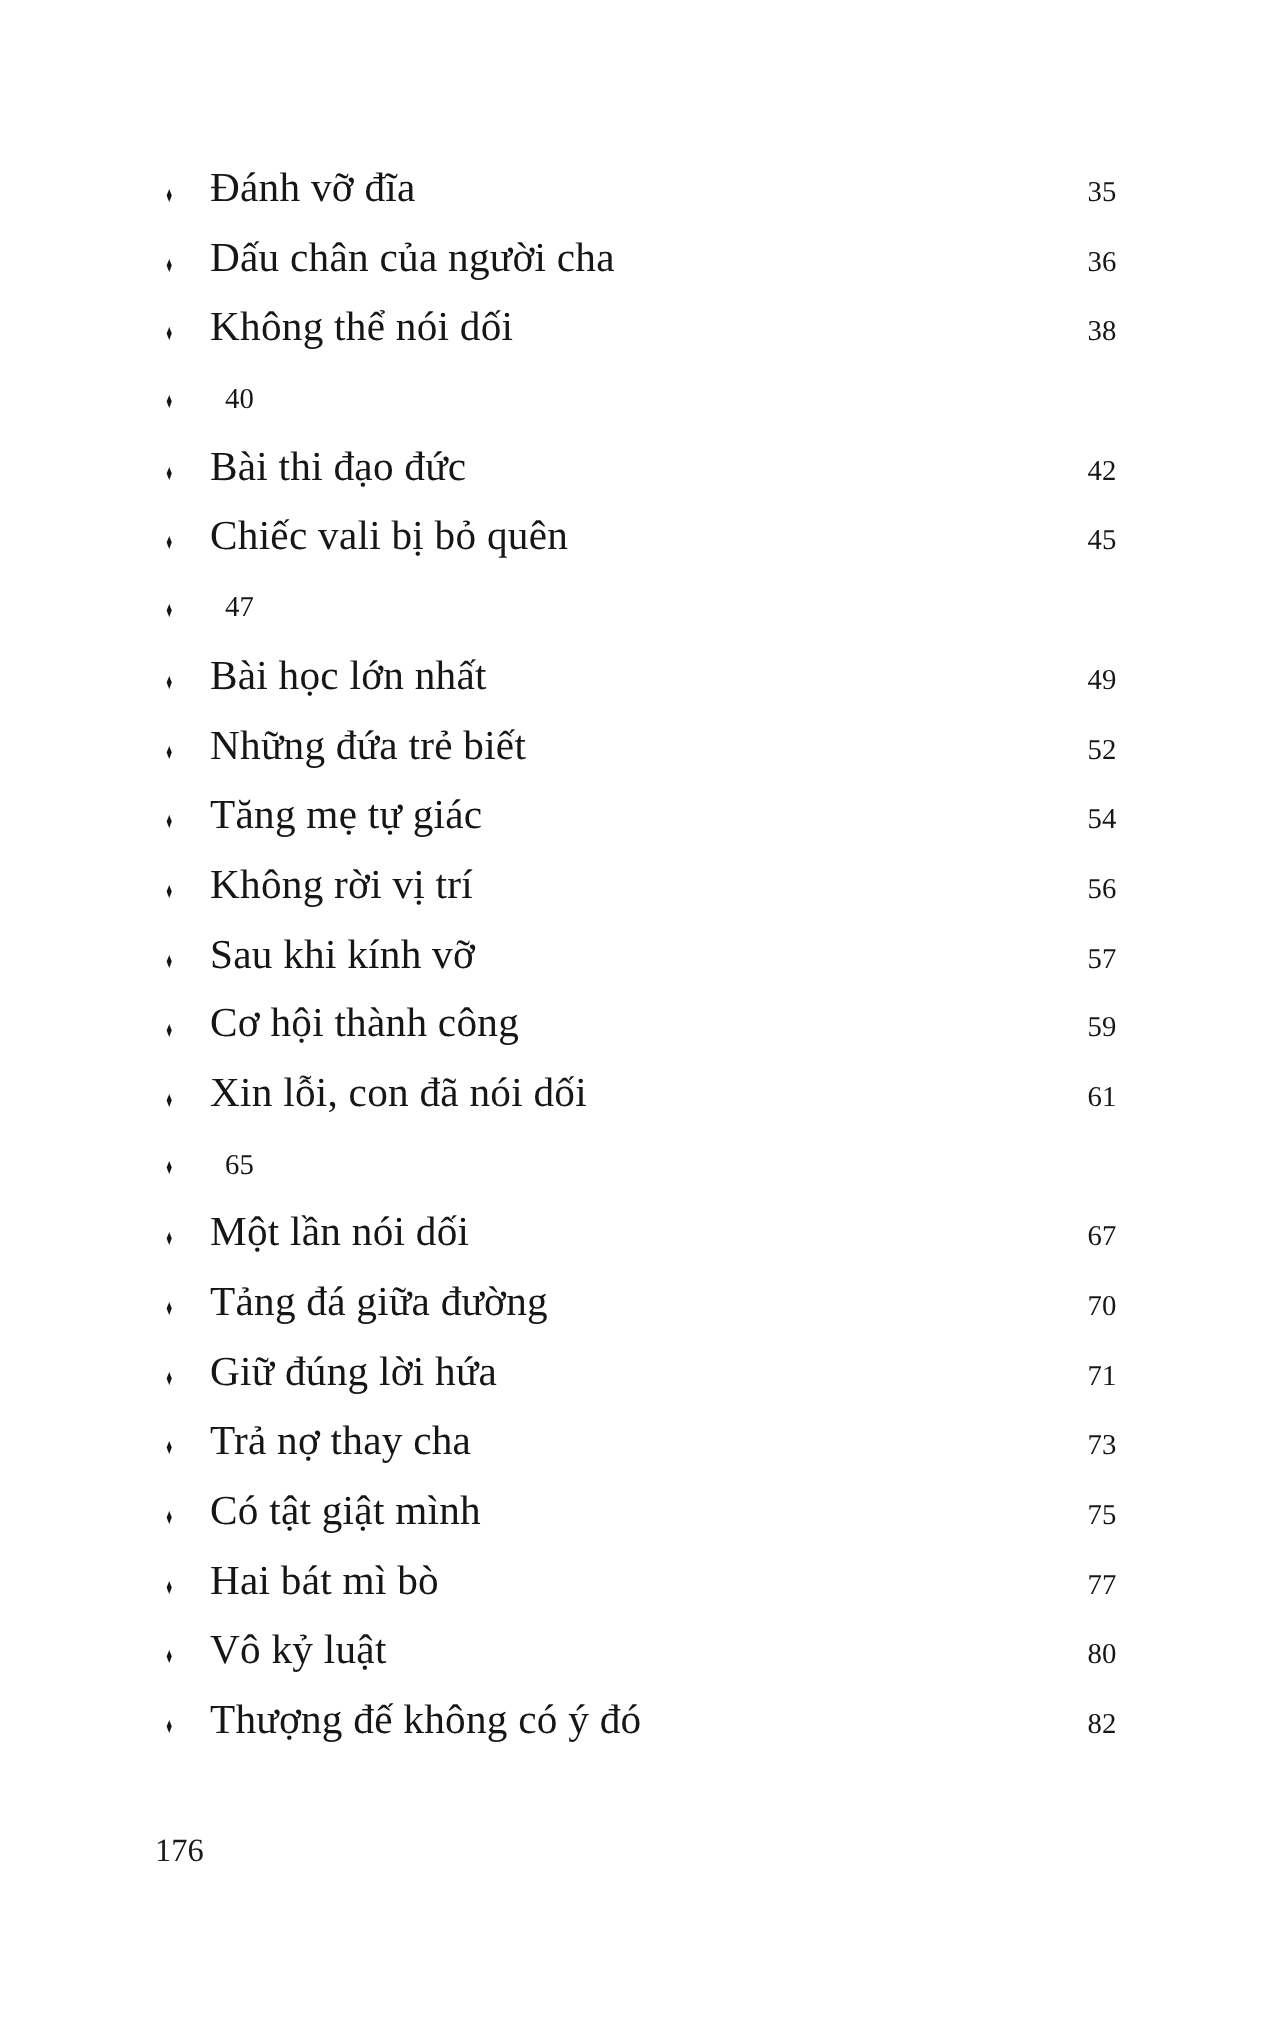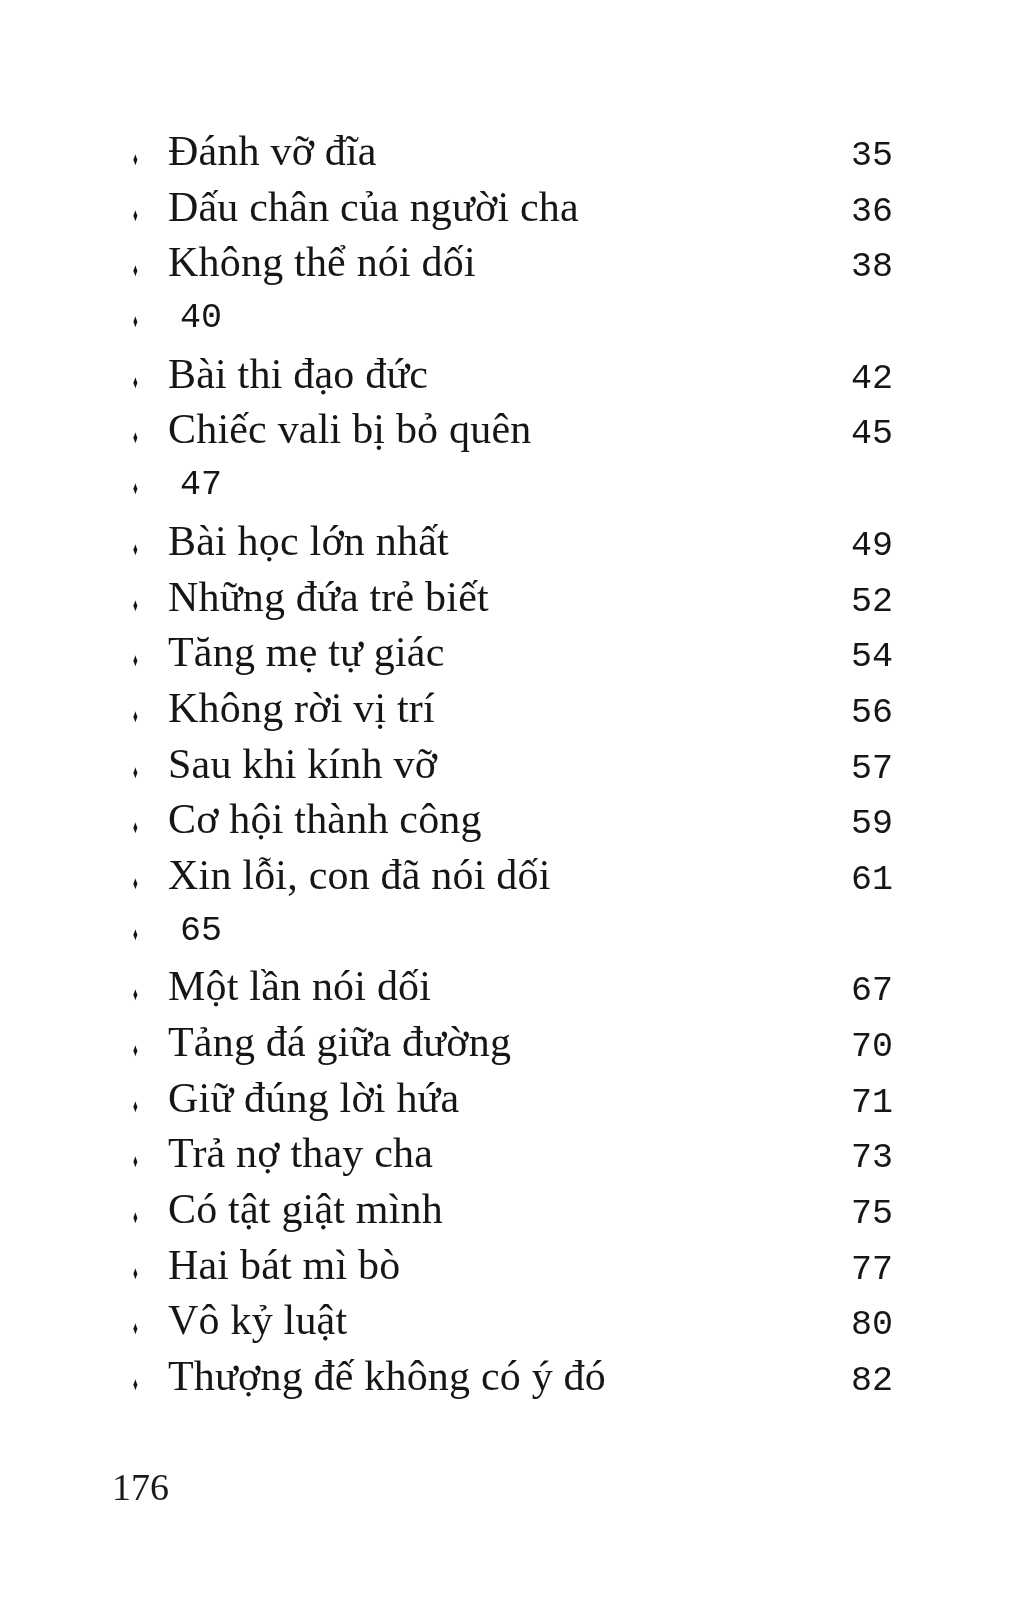--- a/index.html
+++ b/index.html
@@ -39,36 +39,35 @@
     font-size: 17px;
   }
   .bullet-glyph {
     display: inline-block;
     transform: scaleX(0.55) scaleY(1.05);
     transform-origin: left center;
     color: #141414;
   }
   .toc-title {
     flex: 1 1 auto;
-    font-size: 42px;
+    font-size: 33px;
     letter-spacing: 0.2px;
     overflow: hidden;
   }
   .toc-page {
     flex: 0 0 auto;
-    font-size: 35px;
+    font-size: 23px;
     text-align: center;
     margin-left: 12px;
-    font-family: Liberation Mono, monospace;
   }
   .folio {
     position: absolute;
-    left: 112px;
+    left: 124px;
     top: 1468px;
-    font-size: 38px;
+    font-size: 26px;
     line-height: 1;
     color: #1a1a1a;
   }
 </style>
 </head>
 <body>
 
 <div class="page">
   <div class="toc-list">
   <div class="toc-row">

